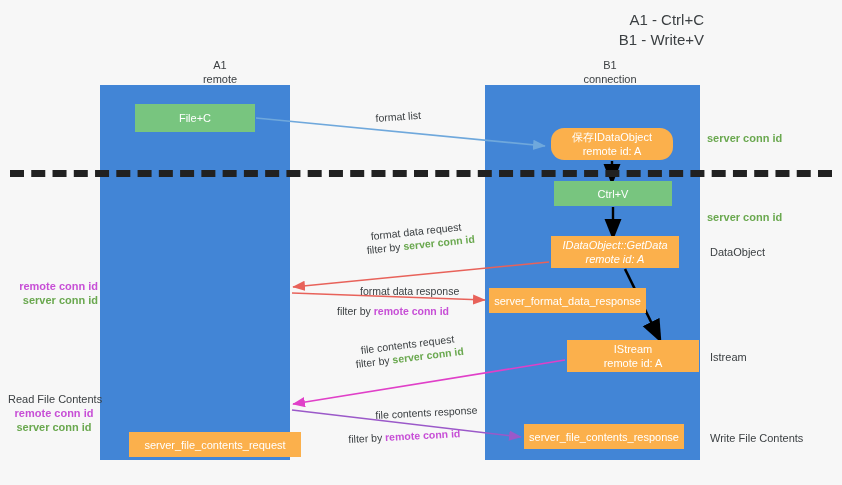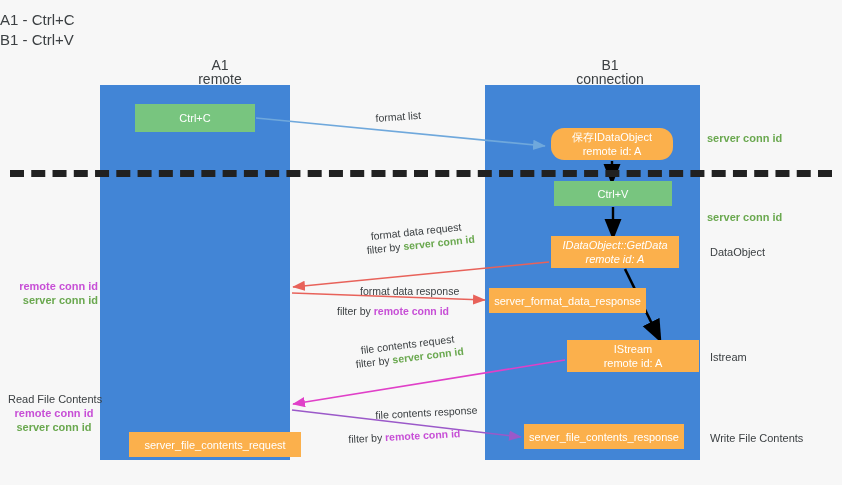--- a/index.html
+++ b/index.html
@@ -8,27 +8,27 @@
     background:#f7f7f7;
     font-family:"Liberation Sans","DejaVu Sans",sans-serif;
     position:relative;overflow:hidden;
     -webkit-font-smoothing:antialiased;
   }
   .stage{position:absolute;left:0;top:0;width:842px;height:485px;}
   .abs{position:absolute;}
 
   
   #title{
-    left:0;top:10px;width:692px;text-align:left;
+    left:12px;top:10px;width:692px;text-align:right;
     font-size:15px;line-height:20px;color:#3c4043;
   }
 
   
   .col-head{
-    font-size:14px;line-height:14px;color:#3c4043;text-align:center;width:190px;
+    font-size:11px;line-height:14px;color:#3c4043;text-align:center;width:190px;
   }
   #head-a1{left:125px;top:58px;}
   #head-b1{left:515px;top:58px;}
 
   
   .lane{background:#4285d6;}
   #lane-a1{left:100px;top:85px;width:190px;height:375px;}
   #lane-b1{left:485px;top:85px;width:215px;height:375px;}
 
   
@@ -95,21 +95,21 @@
 
   svg.overlay{position:absolute;left:0;top:0;width:842px;height:485px;pointer-events:none;}
 </style>
 </head>
 <body>
 
 <div class="stage">
 
   <div class="abs" id="title">
     <div>A1 - Ctrl+C</div>
-    <div>B1 - Ctrl+V</div>
+    <div>B1 - Write+V</div>
   </div>
 
   <div class="abs col-head" id="head-a1">
     <div>A1</div>
     <div>remote</div>
   </div>
   <div class="abs col-head" id="head-b1">
     <div>B1</div>
     <div>connection</div>
   </div>
@@ -149,21 +149,21 @@
     <path d="M292,293 L485,300" stroke="#e8625a" stroke-width="1.6" fill="none" marker-end="url(#ah-red)"></path>
 
     <path d="M565,360 L293,404" stroke="#e040c8" stroke-width="1.6" fill="none" marker-end="url(#ah-magenta)"></path>
 
     <path d="M292,410 L521,437" stroke="#9b59c9" stroke-width="1.6" fill="none" marker-end="url(#ah-purple)"></path>
   </svg>
 
   <div class="abs" id="divider"></div>
 
   <div class="node green" id="n-ctrlc">
-    <span>Ctrl+C</span>
+    <span>File+C</span>
   </div>
 
   <div class="node orange" id="n-save-ido">
     <span>保存IDataObject</span>
     <span class="l2">remote id: A</span>
   </div>
 
   <div class="node green" id="n-ctrlv">
     <span>Ctrl+V</span>
   </div>

